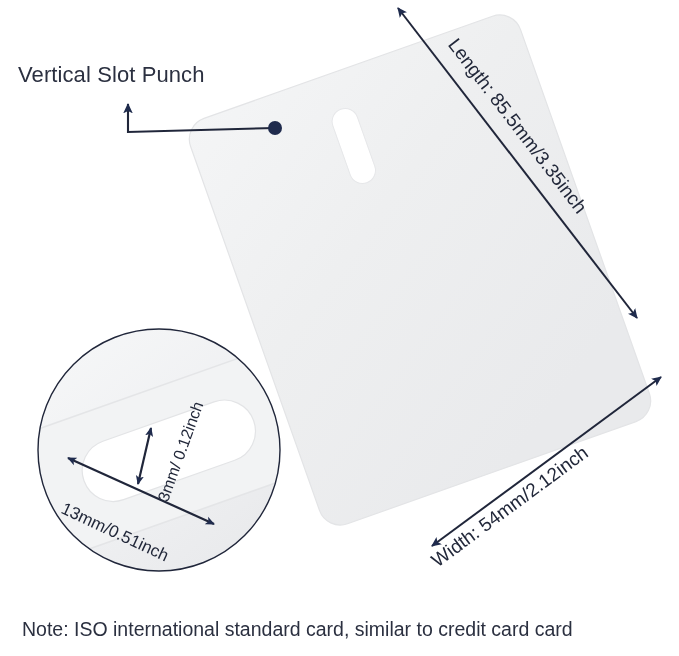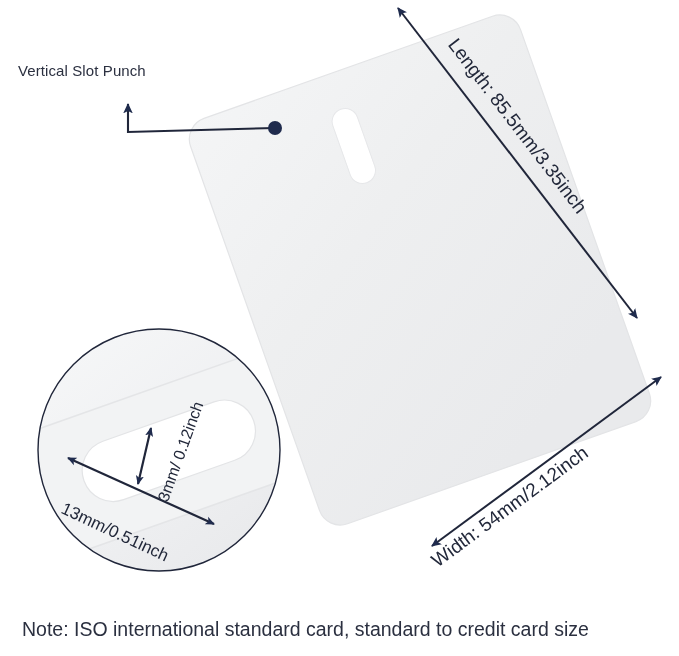--- a/index.html
+++ b/index.html
@@ -23,21 +23,21 @@
     left: 0;
     top: 0;
     width: 679px;
     height: 656px;
     overflow: visible;
   }
   .callout-title {
     position: absolute;
     left: 18px;
     top: 62px;
-    font-size: 15px;
+    font-size: 22px;
     color: #2b3040;
     letter-spacing: 0.1px;
     white-space: nowrap;
   }
   .note-text {
     position: absolute;
     left: 22px;
     top: 618px;
     font-size: 19.5px;
     color: #2b3040;
@@ -134,15 +134,15 @@
   <div class="callout-title">Vertical Slot Punch</div>
 
   <div class="dim-label" style="left:452px; top:30px; transform: rotate(52.5deg);">Length: 85.5mm/3.35inch</div>
 
   <div class="dim-label" style="left:434px; top:552px; transform: rotate(-36.5deg);">Width: 54mm/2.12inch</div>
 
   <div class="dim-label small" style="left:62px; top:498px; transform: rotate(25deg);">13mm/0.51inch</div>
 
   <div class="dim-label tiny" style="left:163px; top:492px; transform: rotate(-70deg);">3mm/ 0.12inch</div>
 
-  <div class="note-text">Note: ISO international standard card, standard to credit card size</div>
+  <div class="note-text">Note: ISO international standard card, similar to credit card card</div>
 
 </div>
 
 </body></html>

